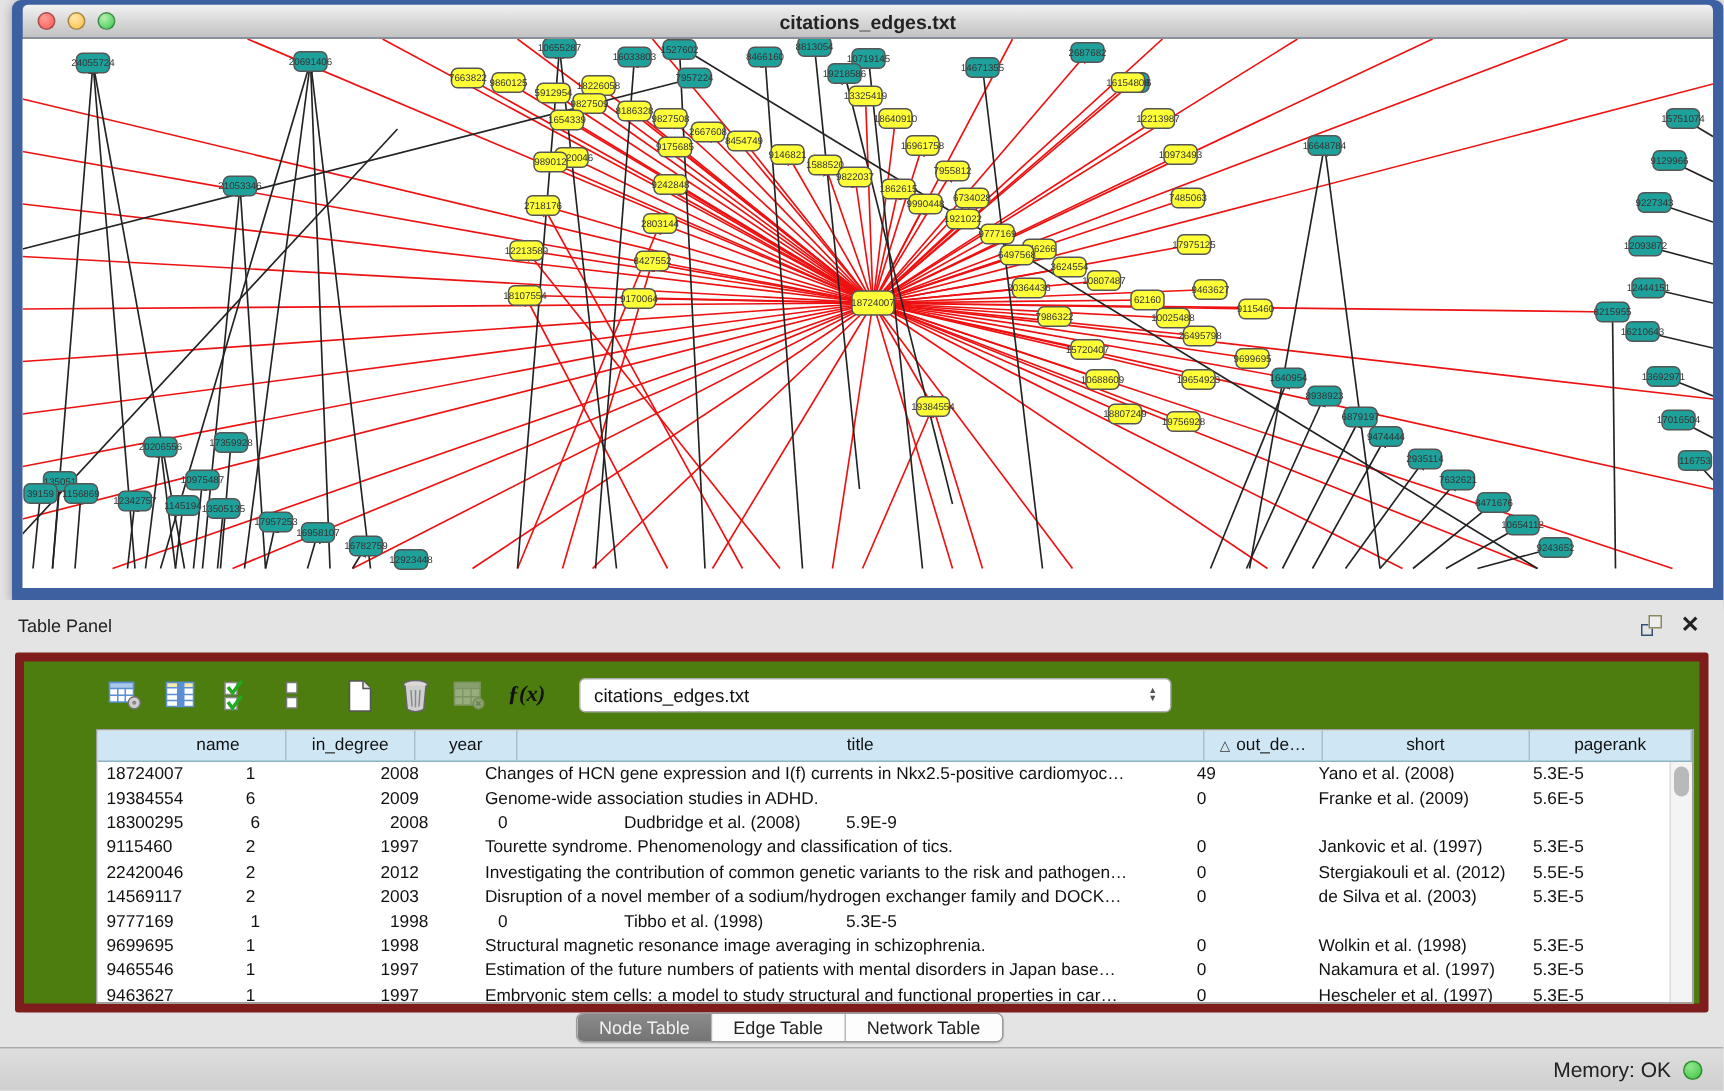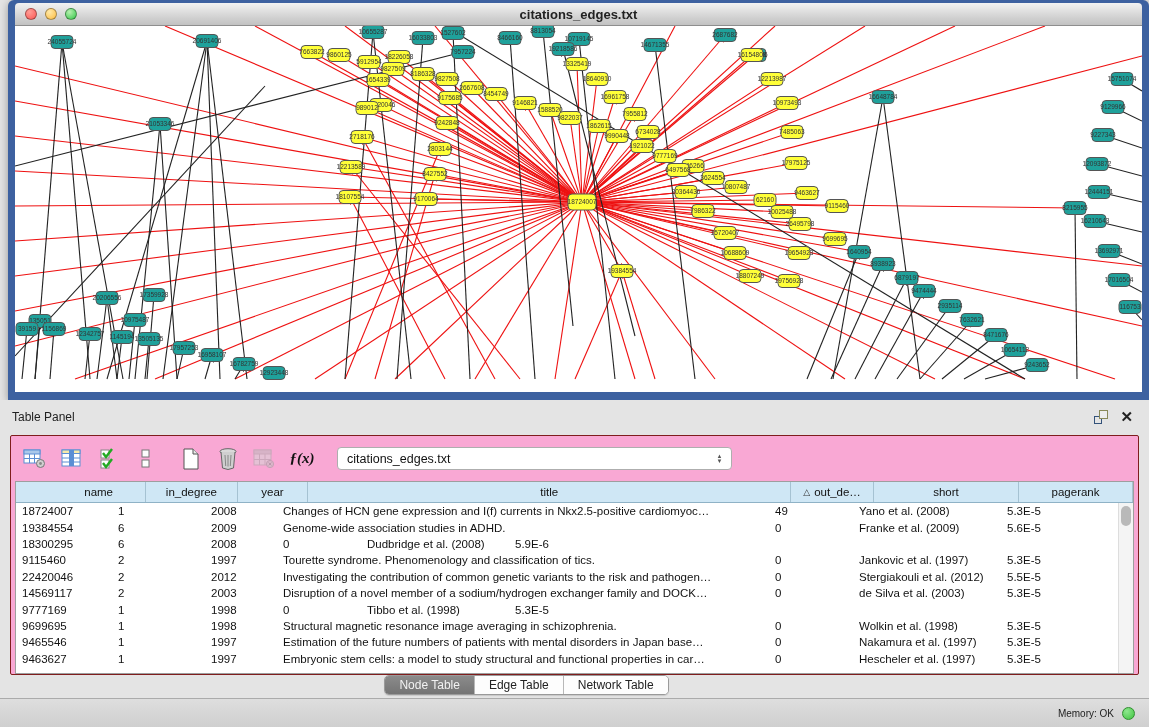--- a/index.html
+++ b/index.html
@@ -26,21 +26,21 @@
   .tp-bar { position:absolute; left:0; top:400px; width:1149px; height:33px; background:#e4e4e4;
     display:flex; align-items:center; }
   .tp-title { font-size:12px; color:#222; margin-left:12px; }
   .tp-bar-icons { margin-left:auto; display:flex; align-items:center; gap:12px; margin-right:16px; }
   .tp-float { width:14px; height:14px; position:relative; cursor:pointer; }
   .tp-float .sq1 { position:absolute; left:0; bottom:0; width:8px; height:8px; border:1px solid #33527a; background:transparent; }
   .tp-float .sq2 { position:absolute; right:0; top:0; width:9px; height:9px; border:1px solid #8a8a5a; background:#eee; }
   .tp-close { font-size:15px; font-weight:bold; color:#222; cursor:pointer; line-height:1; }
 
   .panel { position:absolute; left:10px; top:435px; width:1129px; height:240px;
-    background:#f9a8d4; border:1px solid #7f1d1d; border-radius:2px; display:flex; flex-direction:column; }
+    background:#4d7c0f; border:6px solid #7f1d1d; border-radius:2px; display:flex; flex-direction:column;padding-left:44px; }
   .toolbar { height:45px; display:flex; align-items:center; padding:0 10px; gap:9px; }
   .tbtn { width:28px; height:28px; border:none; background:transparent; display:flex; align-items:center;
     justify-content:center; cursor:pointer; padding:0; }
   .tbtn.disabled { opacity:.55; cursor:default; }
   .fx { font-size:15px; font-style:italic; font-weight:bold; color:#111; font-family:"Liberation Serif", serif; }
   .combo { width:395px; height:23px; margin-left:12px; background:#fff; border:1px solid #aeaeae; border-radius:4px;
     display:flex; align-items:center; font-size:12.5px; color:#111; padding-left:9px; position:relative; cursor:pointer; }
   .combo .stepper { position:absolute; right:5px; top:3px; width:13px; height:16px; display:flex; flex-direction:column;
     align-items:center; justify-content:center; color:#555; }
   .combo .stepper span { font-size:6px; line-height:5px; }
@@ -59,21 +59,21 @@
   .seg { display:flex; height:20px; border:1px solid #9a9a9a; border-radius:5px; overflow:hidden; background:#fff;
     box-shadow:0 1px 1px rgba(0,0,0,.12); }
   .seg .tab { font-size:12px; color:#222; padding:0 14px; display:flex; align-items:center; cursor:pointer;
     border-right:1px solid #b8b8b8; background:#fdfdfd; }
   .seg .tab:last-child { border-right:none; }
   .seg .tab.sel { background:linear-gradient(#8b8b8b,#747474); color:#f2f2f2; }
 
   .statusbar { position:absolute; left:0; top:698px; width:1149px; height:29px;
     background:linear-gradient(#dedede,#cfcfcf); border-top:1px solid #ababab;
     display:flex; align-items:center; justify-content:flex-end; }
-  .mem { font-size:10px; color:#222; margin-right:8px;margin-left:15px; }
+  .mem { font-size:14px; color:#222; margin-right:8px;margin-left:15px; }
   .memdot { width:13px; height:13px; border-radius:50%; margin-right:14px;
     background:radial-gradient(circle at 35% 30%, #8fe78f, #3fc43f); border:1px solid #2f8f2f; }
 
   .icon-svg { display:block; }
 </style>
 </head>
 <body>
 
 <div class="net-window">
   <div class="titlebar">
@@ -798,21 +798,21 @@
           <div class="td" style="width: 84px;">0</div>
           <div class="td" style="width: 148px;">Franke et al. (2009)</div>
           <div class="td" style="width: 116px;">5.6E-5</div>
         </div>
         <div class="trow">
           <div class="td" style="width: 96px;">18300295</div>
           <div class="td" style="width: 93px;">6</div>
           <div class="td" style="width: 72px;">2008</div>
           <div class="td" style="width: 84px;">0</div>
           <div class="td" style="width: 148px;">Dudbridge et al. (2008)</div>
-          <div class="td" style="width: 116px;">5.9E-6</div>
+          <div class="td" style="width: 116px;">5.9E-9</div>
         </div>
         <div class="trow">
           <div class="td" style="width: 96px;">9115460</div>
           <div class="td" style="width: 93px;">2</div>
           <div class="td" style="width: 72px;">1997</div>
           <div class="td" style="width: 492px;">Tourette syndrome. Phenomenology and classification of tics.</div>
           <div class="td" style="width: 84px;">0</div>
           <div class="td" style="width: 148px;">Jankovic et al. (1997)</div>
           <div class="td" style="width: 116px;">5.3E-5</div>
         </div>

